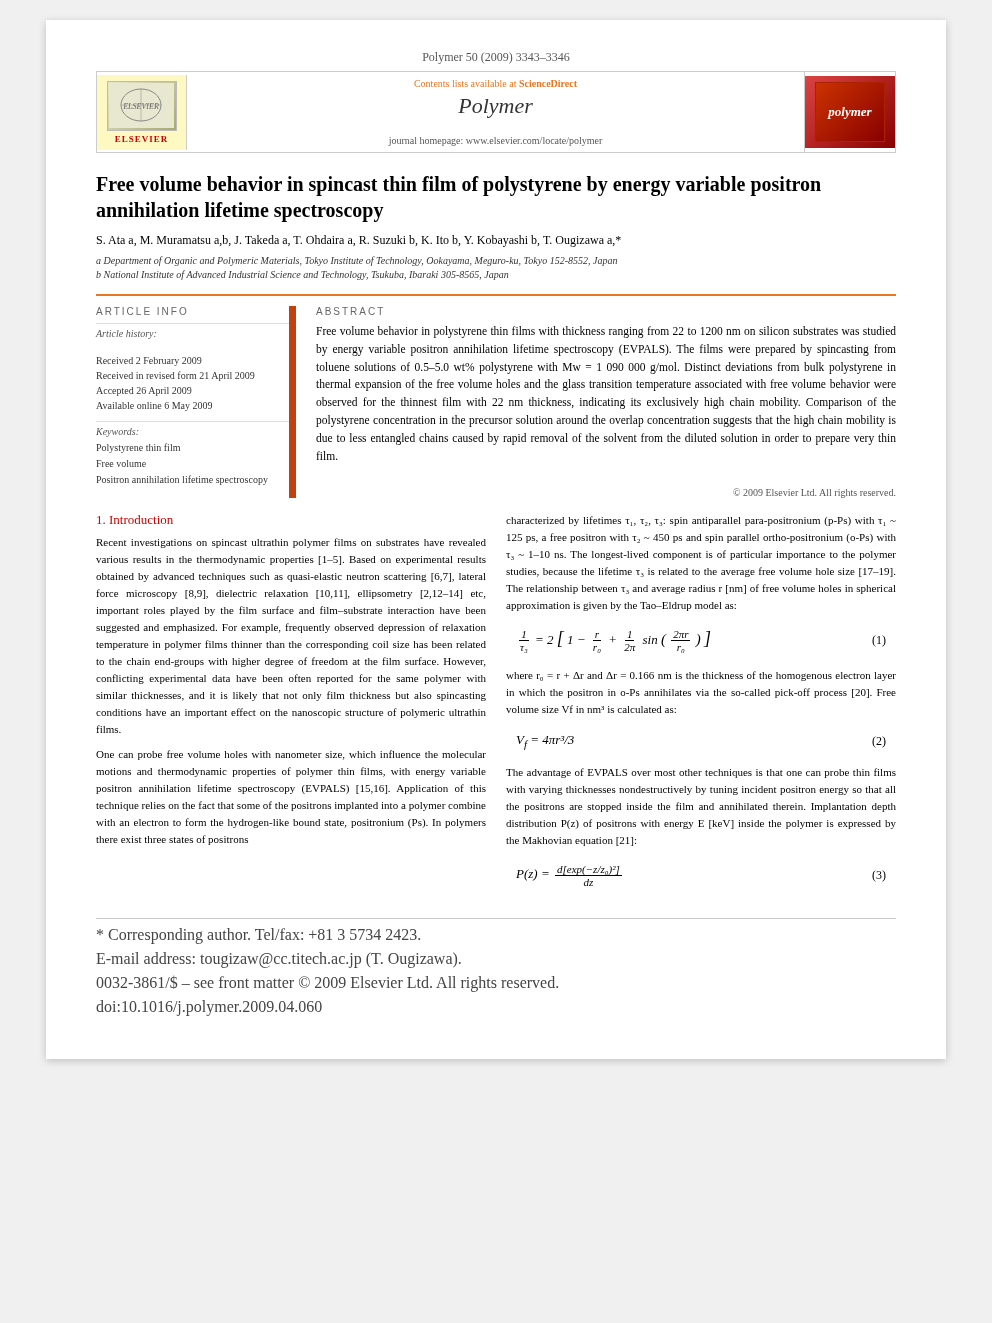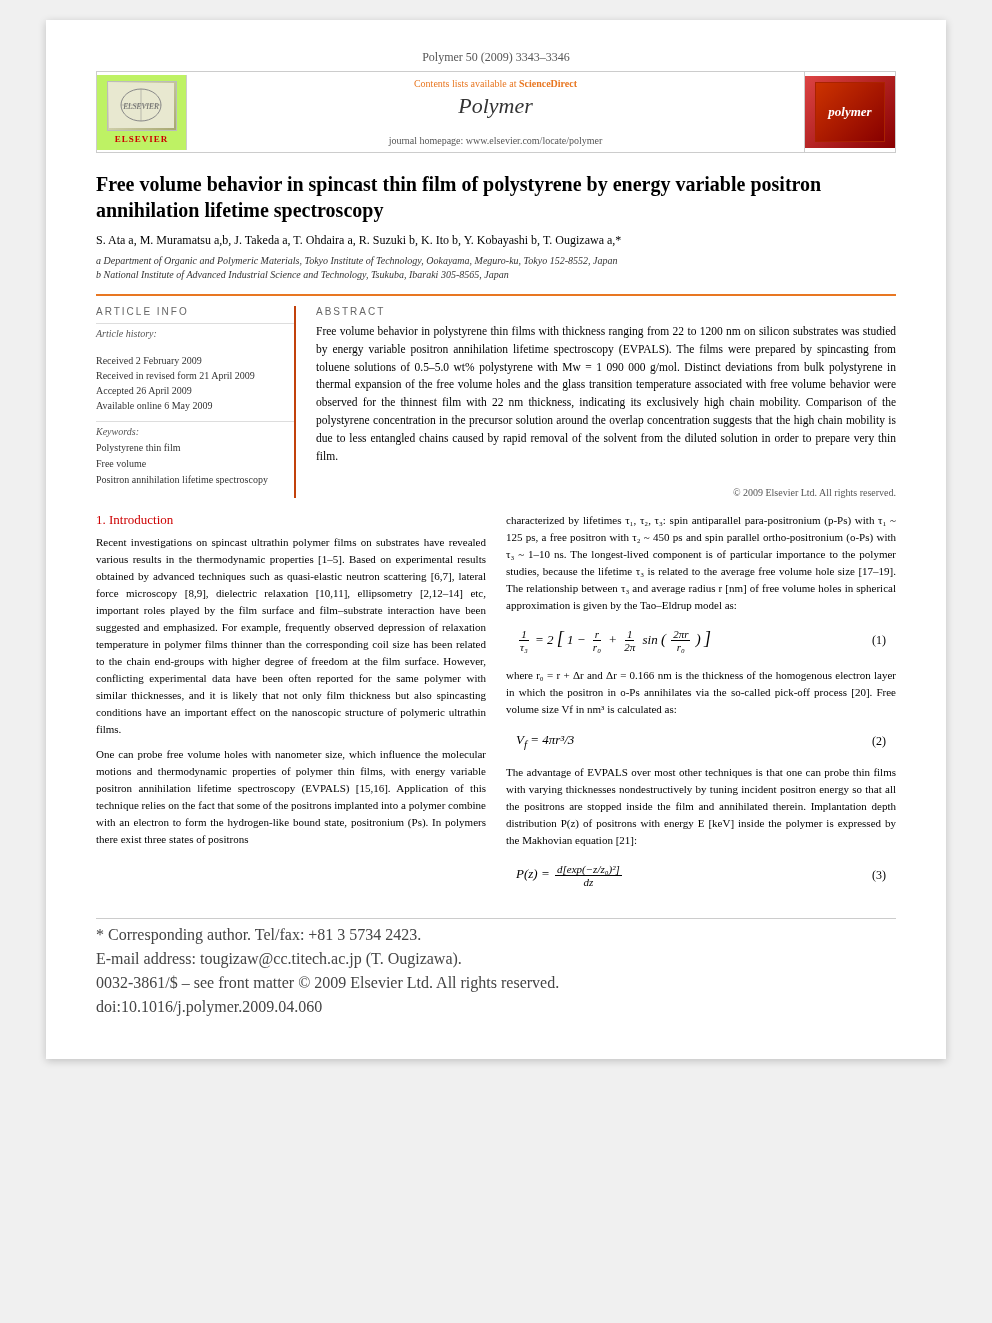--- a/index.html
+++ b/index.html
@@ -30,21 +30,21 @@
     
     .journal-header {
       display: flex;
       align-items: center;
       border: 1px solid #ccc;
       margin-bottom: 4px;
     }
     .journal-logo-left {
       width: 90px;
       min-width: 90px;
-      background: #bef264;
+      background: #fef9c3;
       border-right: 1px solid #ccc;
       display: flex;
       flex-direction: column;
       align-items: center;
       justify-content: center;
       padding: 6px 4px;
     }
     .elsevier-logo {
       width: 70px;
       height: 50px;
@@ -142,21 +142,21 @@
     .two-col {
       display: flex;
       gap: 20px;
       border-top: 2px solid #e87722;
       padding-top: 10px;
       margin-bottom: 14px;
     }
     .col-left {
       width: 200px;
       min-width: 200px;
-      border-right: 2px solid #c2410c;
+      border-right: 7px solid #c2410c;
     }
     .col-right {
       flex: 1;
     }
 
     
     .section-heading {
       font-size: 10px;
       letter-spacing: 2px;
       color: #666;

